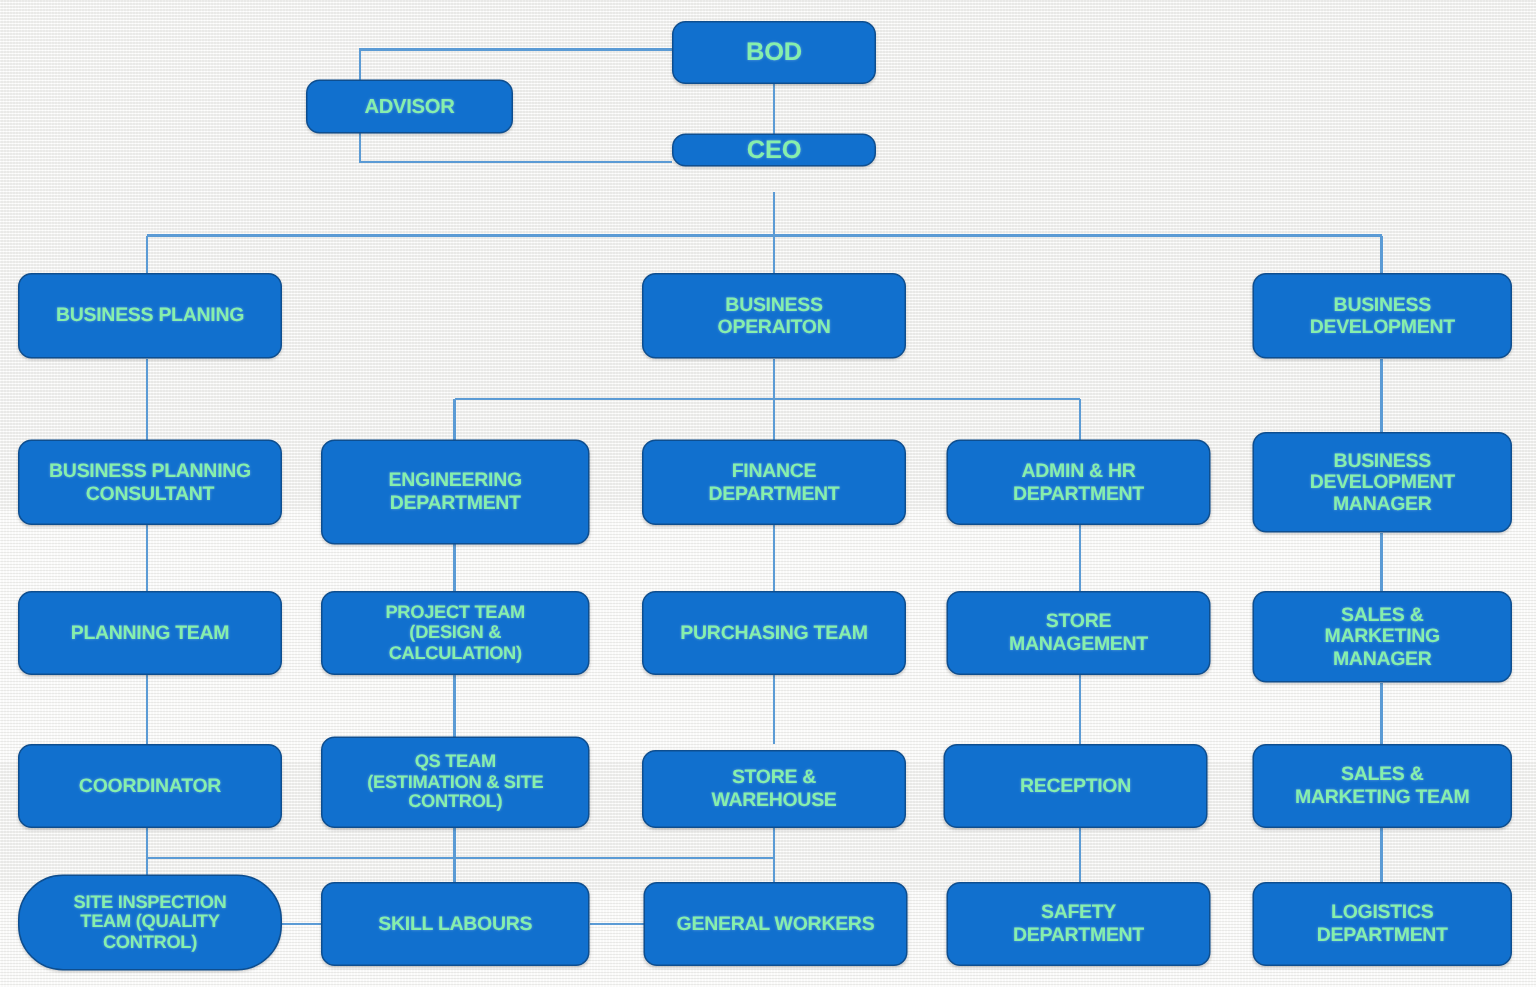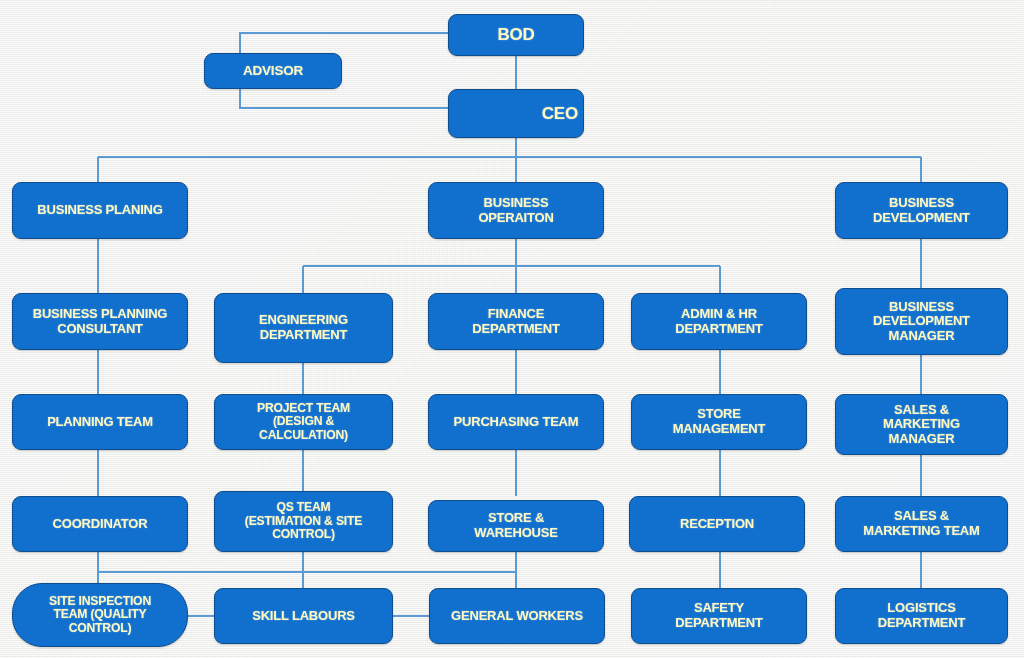--- a/index.html
+++ b/index.html
@@ -37,21 +37,21 @@
     position: absolute;
     z-index: 2;
     box-sizing: border-box;
     display: flex;
     align-items: center;
     justify-content: center;
     text-align: center;
     background: #1170CE;
     border: 1.5px solid #0E4E8F;
     border-radius: 9px;
-    color: #fef9c3;
+    color: #86efac;
     font-weight: bold;
     letter-spacing: -0.2px;
     line-height: 1.12;
     padding: 2px 5px;
     text-shadow: 0 0 2px rgba(255,255,255,0.35);
     box-shadow: 0 1px 2px rgba(0,0,0,0.18);
   }
   .node .node-label {
     display: block;
     width: 100%;
@@ -121,21 +121,21 @@
   </svg>
 
   <div class="node fs-17" style="left:448px; top:14px; width:136px; height:42px;">
     <span class="node-label">BOD</span>
   </div>
 
   <div class="node fs-14" style="left:170px; top:53px; width:138px; height:36px;">
     <span class="node-label">ADVISOR</span>
   </div>
 
-  <div class="node fs-17" style="left:448px; top:89px; width:136px; height:49px;text-align:right;">
+  <div class="node fs-17" style="left:448px; top:89px; width:136px; height:22px;">
     <span class="node-label">CEO</span>
   </div>
 
   <div class="node fs-13" style="left:12px; top:182px; width:176px; height:57px;">
     <span class="node-label">BUSINESS PLANING</span>
   </div>
 
   <div class="node fs-13" style="left:428px; top:182px; width:176px; height:57px;">
     <span class="node-label">BUSINESS
 OPERAITON</span>

